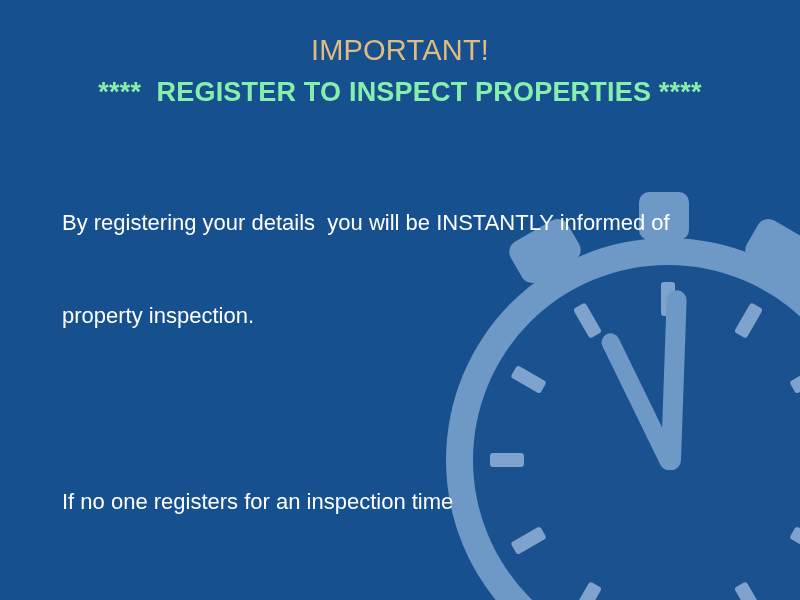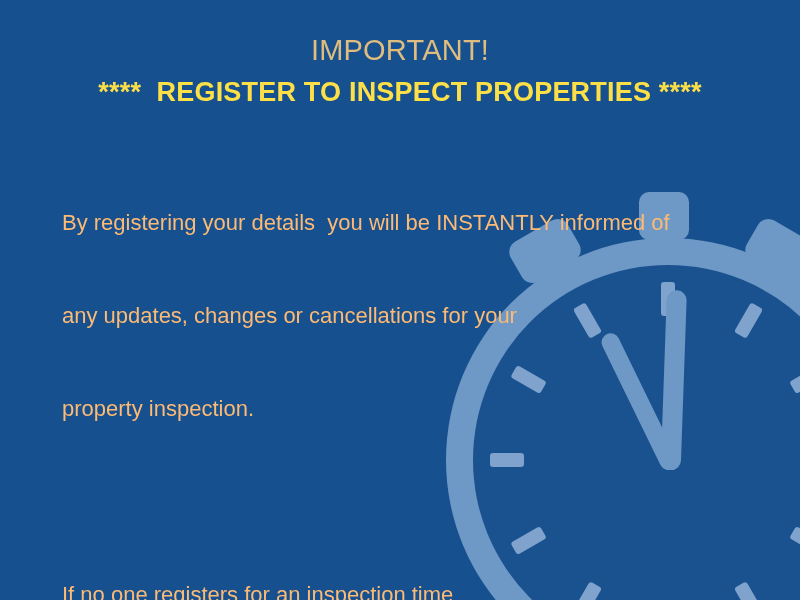--- a/index.html
+++ b/index.html
@@ -46,37 +46,37 @@
   }
   .headline-main {
     color: #E0BC7E;
     font-size: 29px;
     font-weight: 400;
     letter-spacing: 0.2px;
     line-height: 40px;
     white-space: pre;
   }
   .headline-sub {
-    color: #fde047;
+    color: #86efac;
     font-size: 27px;
     font-weight: 700;
     letter-spacing: 0.2px;
     line-height: 44px;
     white-space: pre;
   }
 
   .body-block {
     position: absolute;
     left: 62px;
     top: 145px;
     width: 660px;
   }
   .para {
     margin: 0;
-    color: #fdba74;
+    color: #ffffff;
     font-size: 22px;
     font-weight: 400;
     line-height: 31px;
     white-space: pre-wrap;
   }
   .para-line { display: block; }
 
   .spacer-line {
     display: block;
     height: 31px;
@@ -131,21 +131,20 @@
 
     <div class="headline-block">
       <div class="headline-main">IMPORTANT!</div>
       <div class="headline-sub">****  REGISTER TO INSPECT PROPERTIES ****</div>
     </div>
 
     <div class="body-block">
 
       <p class="para">
         <span class="para-line">By registering your details  you will be INSTANTLY informed of</span>
-        <span class="para-line">any updates, changes or cancellations for your</span>
         <span class="para-line">property inspection.</span>
       </p>
 
       <span class="spacer-line"></span>
 
       <p class="para">
         <span class="para-line">If no one registers for an inspection time</span>
         
       </p>
 

